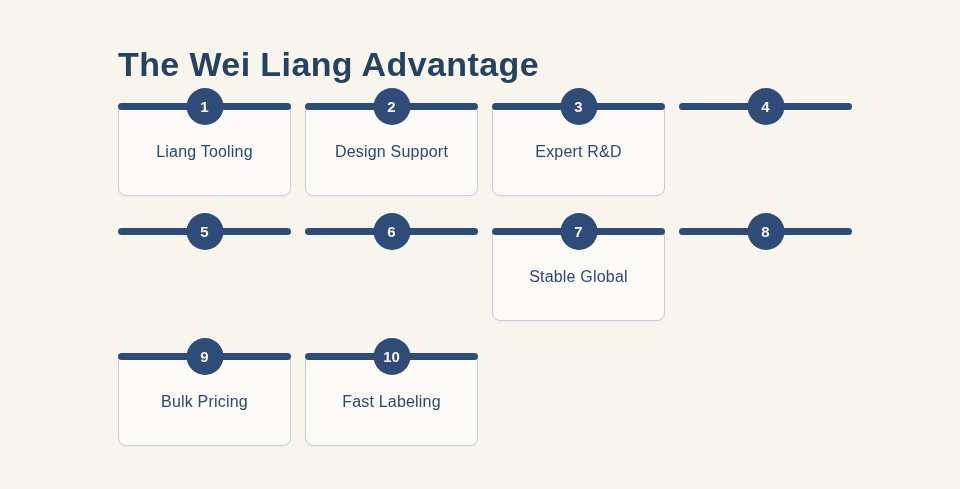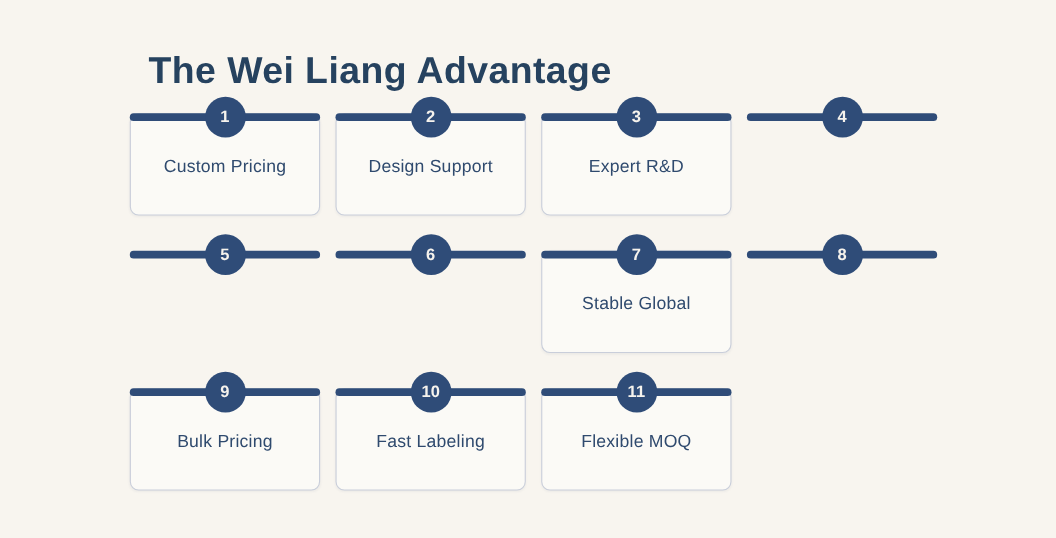--- a/index.html
+++ b/index.html
@@ -9,21 +9,21 @@
   body {
     width: 960px;
     height: 489px;
     position: relative;
     background: #F8F5EF;
     font-family: "Liberation Sans", sans-serif;
     overflow: hidden;
   }
   .page-title {
     position: absolute;
-    left: 135px;
+    left: 118px;
     top: 22px;
     font-size: 34px;
     font-weight: 600;
     letter-spacing: 0.4px;
     color: #26425F;
     white-space: nowrap;
   }
   .grid {
     position: absolute;
     left: 118px;
@@ -92,21 +92,21 @@
 <body>
 
 <h1 class="page-title">The Wei Liang Advantage</h1>
 
 <div class="grid">
 
   <div class="card">
     <div class="card-badge">1</div>
     <div class="card-bar"></div>
     <div class="card-box">
-      <div class="card-label">Custom Pricing</div>
+      <div class="card-label">Liang Tooling</div>
     </div>
   </div>
 
   <div class="card">
     <div class="card-badge">2</div>
     <div class="card-bar"></div>
     <div class="card-box">
       <div class="card-label">Design Support</div>
     </div>
   </div>
@@ -156,22 +156,15 @@
   </div>
 
   <div class="card">
     <div class="card-badge">10</div>
     <div class="card-bar"></div>
     <div class="card-box">
       <div class="card-label">Fast Labeling</div>
     </div>
   </div>
 
-  <div class="card">
-    <div class="card-badge">11</div>
-    <div class="card-bar"></div>
-    <div class="card-box">
-      <div class="card-label">Flexible MOQ</div>
-    </div>
-  </div>
 
 
 </div>
 
 </body></html>

